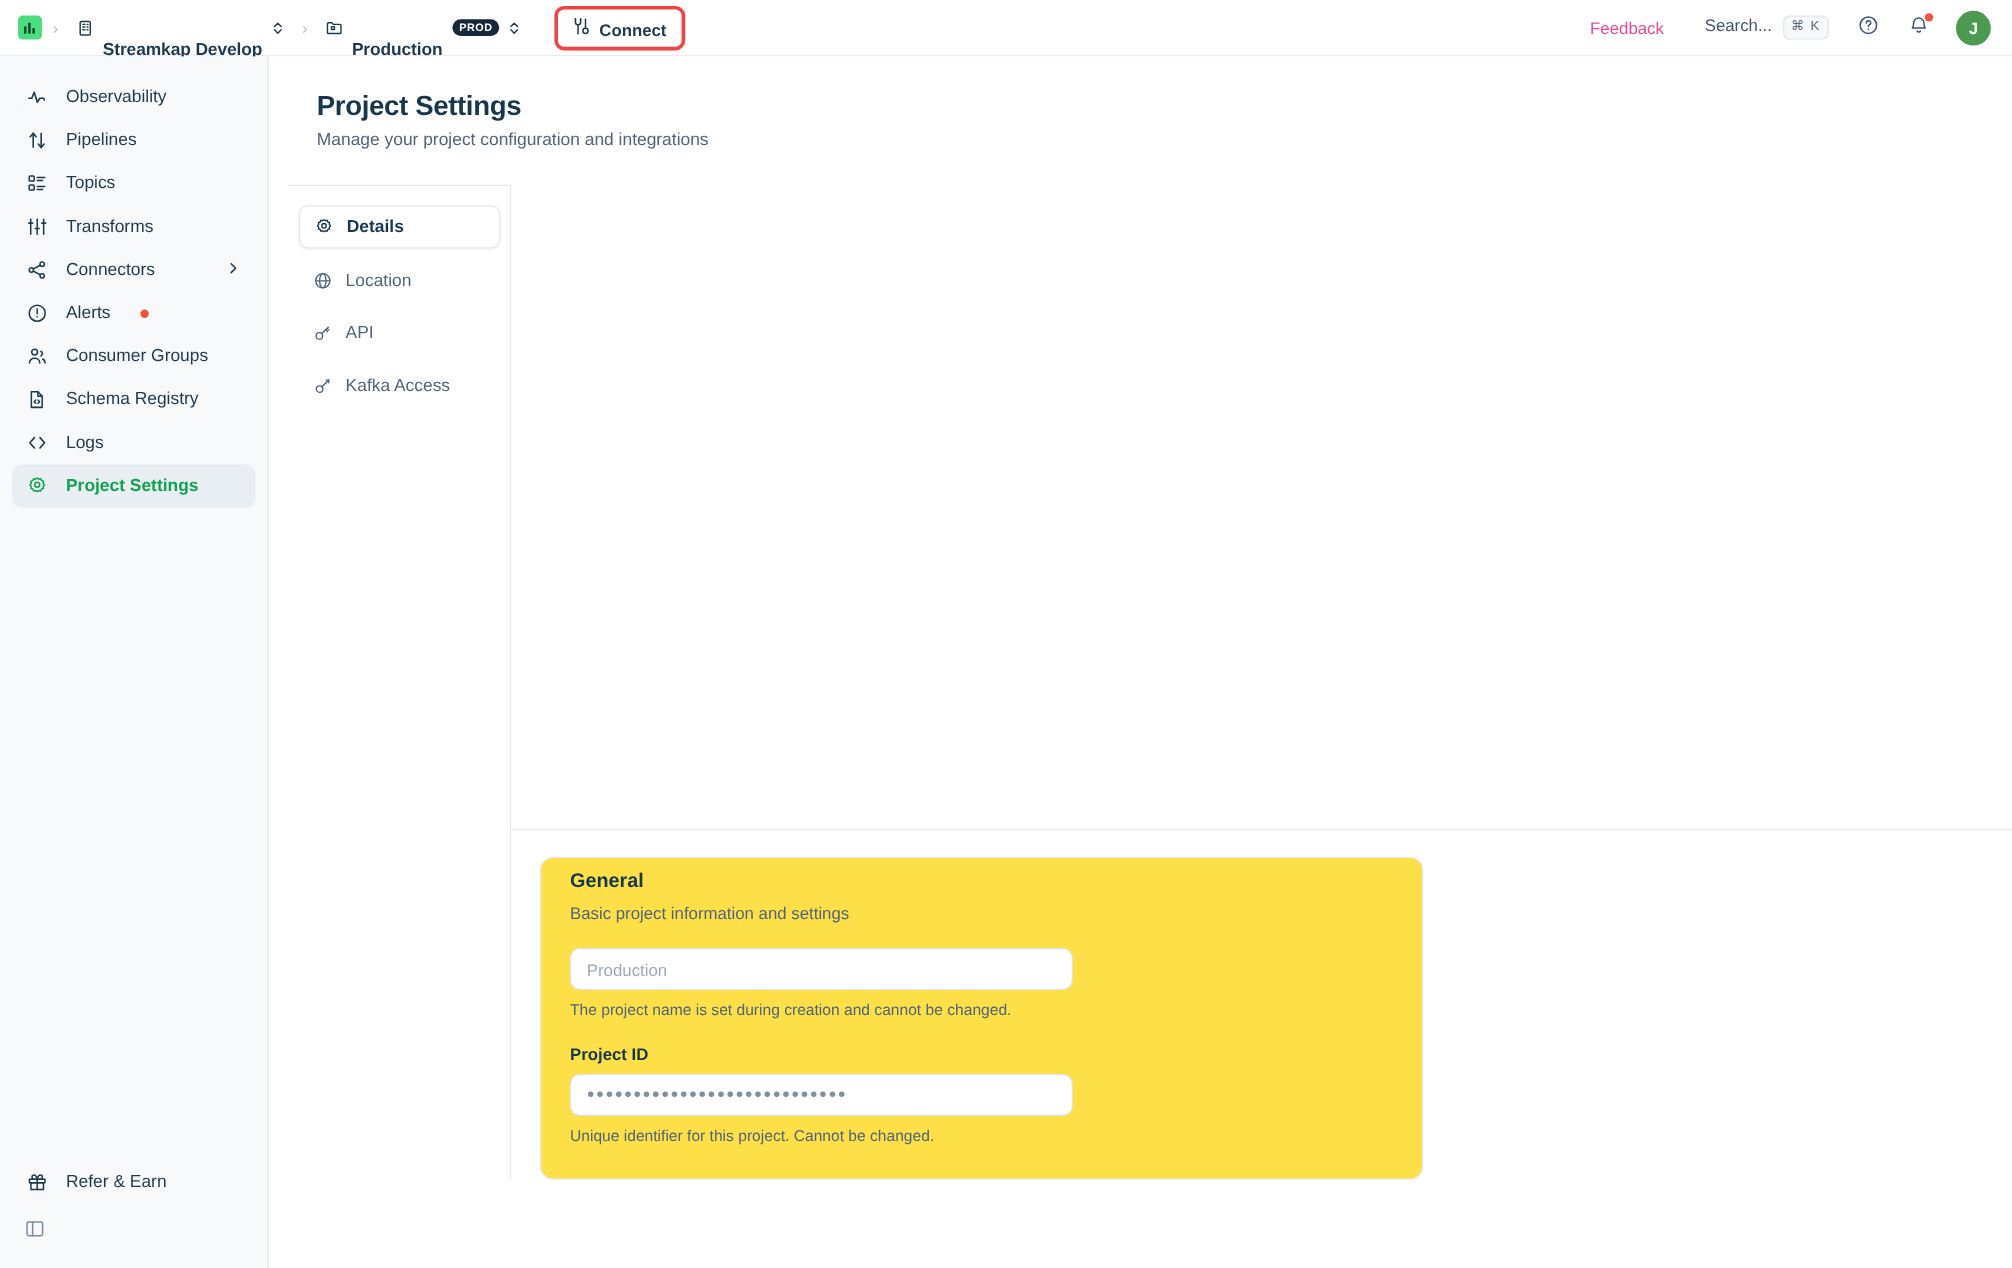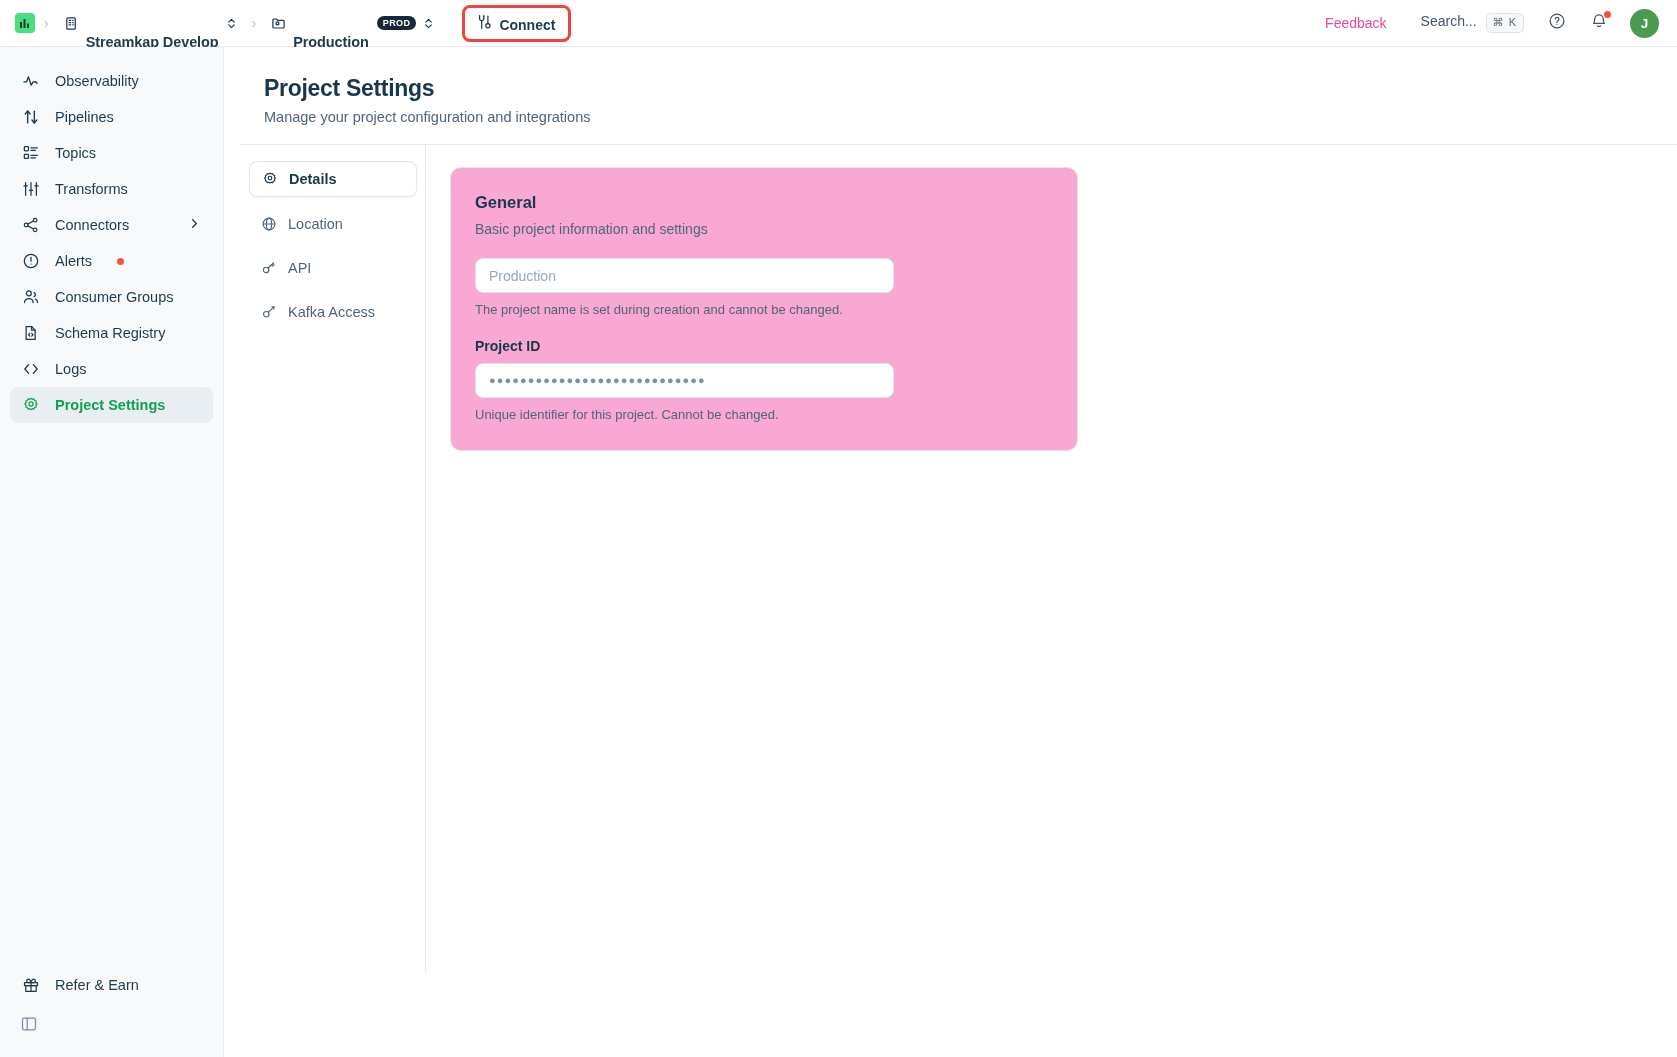--- a/index.html
+++ b/index.html
@@ -252,23 +252,23 @@
     color: #17374d;
     letter-spacing: -0.3px;
   }
   .page-sub {
     margin-top: 7px;
     font-size: 14.5px;
     color: #51647a;
   }
 
   .content-row {
-    margin-top: 19px;
-    display: flex;
-    align-items: flex-start;
+    margin-top: 29px;
+    display: flex;
+    align-items: flex-end;
     min-height: 0;
   }
 
   .subnav {
     width: 186px;
     min-width: 186px;
     border-right: 1px solid #e6e9ef;
     border-top: 1px solid #e6e9ef;
     padding: 16px 0 0 0;
     margin-left: 16px;
@@ -298,25 +298,25 @@
   .subnav-item .sn-ico { width: 17px; height: 17px; display:flex; align-items:center; justify-content:center; flex:0 0 auto; }
 
   .panel-area {
     flex: 1 1 auto;
     border-top: 1px solid #e6e9ef;
     padding: 22px 0 0 24px;
     min-width: 0;
   }
 
   .card {
-    width: 628px;
+    width: 736px;
     border: 1px solid #e4e8ee;
     border-radius: 11px;
-    background: #f9a8d4;
-    padding: 25px 28px 28px 24px;
+    background: #fde047;
+    padding: 10px 28px 28px 24px;
     box-shadow: 0 1px 2px rgba(16,24,40,0.03);
   }
 
   .card-title {
     font-size: 16.5px;
     font-weight: 700;
     color: #17374d;
   }
   .card-sub {
     margin-top: 9px;

